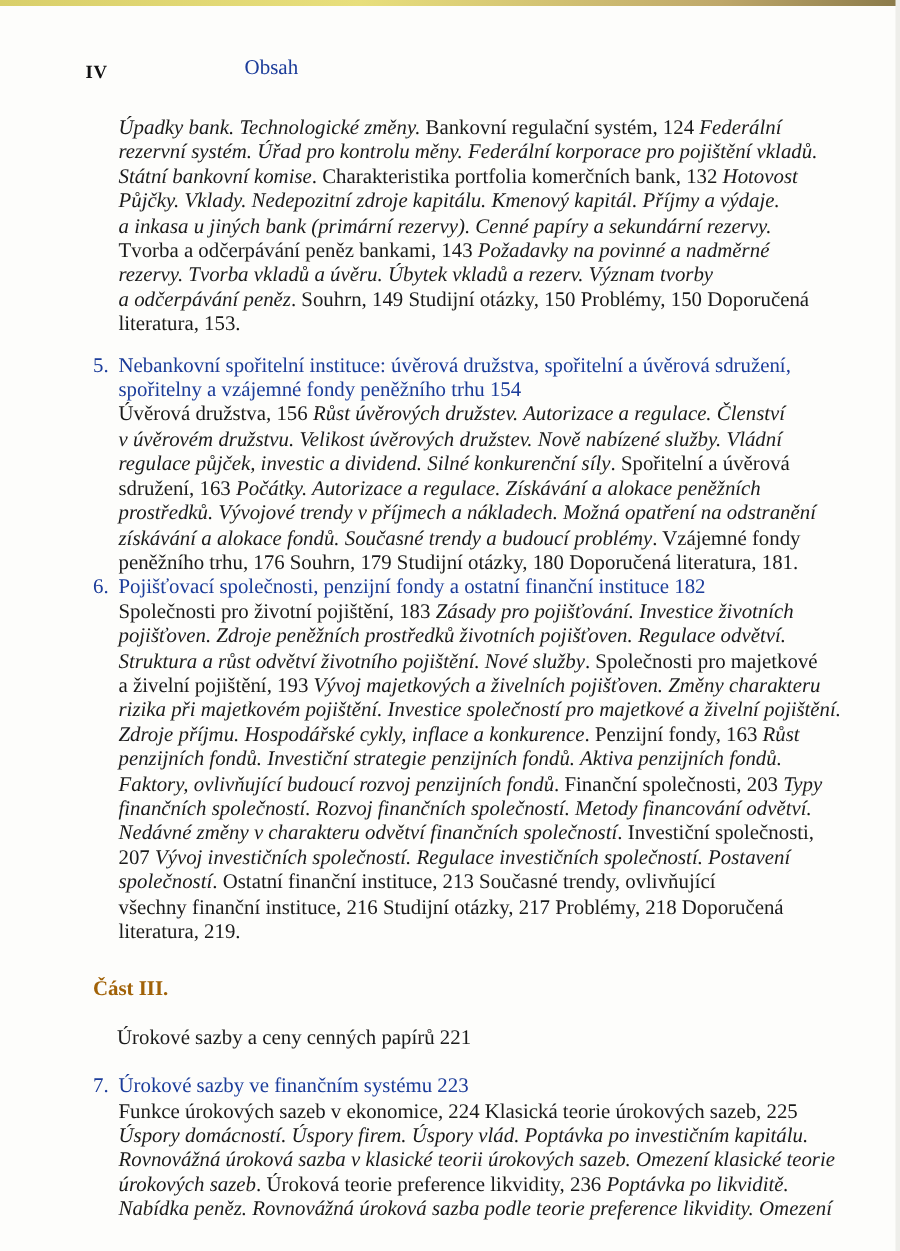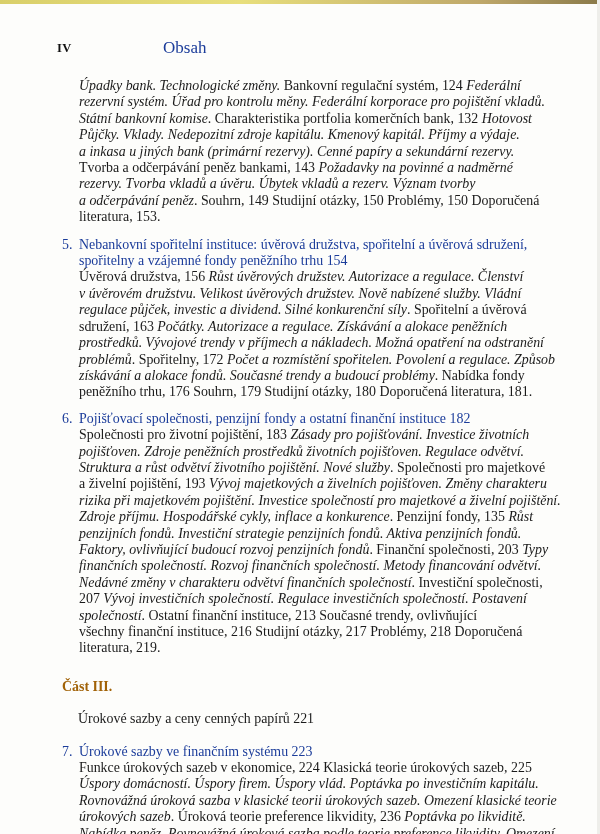--- a/index.html
+++ b/index.html
@@ -18,35 +18,35 @@
     position: absolute; right: 0; top: 0; width: 3px; height: 834px;
     background: #eeeeea;
   }
   .header { position: absolute; top: 38px; left: 0; width: 600px; height: 20px; }
   .pagenum {
     position: absolute; left: 57px; top: 3px;
     font-weight: bold; font-size: 12.5px; letter-spacing: 0.5px; color: #111; text-align: right;
   }
   .runtitle {
     position: absolute; left: 163px; top: 0px;
-    font-size: 17px; color: #1b3c9a;
+    font-size: 14px; color: #1b3c9a;
   }
   .content {
     position: absolute; left: 62px; top: 78px; width: 500px;
     font-size: 13.9px; line-height: 16.4px;
   }
   .body-block { margin: 0; padding-left: 17px; }
   .body-block.first { padding-left: 17px; }
   .body-block i { font-style: italic; text-align: center; }
   .chapter-title {
     color: #1b3c9a; font-weight: normal; margin: 0; padding-left: 17px; text-indent: -17px;
   }
   .chapter-title .num { display: inline-block; width: 17px; text-indent: 0; }
   .ch5 { margin-top: 11px; }
-  .ch6 { margin-top: 10px; }
+  .ch6 { }
   .part { margin-top: 22px; }
   .part-title { color: #a16207; font-weight: bold; margin: 0; }
   .part-sub { margin: 16px; }
   .ch7 { margin-top: 9px; }
   .line { display: block; white-space: nowrap; }
 </style>
 </head>
 <body>
 
 <div class="topedge"></div>
@@ -74,37 +74,36 @@
     <p class="chapter-title">
       <span class="num">5.</span><span>Nebankovní spořitelní instituce: úvěrová družstva, spořitelní a úvěrová sdružení,</span><br>
       <span>spořitelny a vzájemné fondy peněžního trhu  154</span>
     </p>
     <div class="body-block">
         <span class="line"><span>Úvěrová družstva, 156  </span><i>Růst úvěrových družstev. Autorizace a regulace. Členství</i></span>
         <span class="line"><i>v úvěrovém družstvu. Velikost úvěrových družstev. Nově nabízené služby. Vládní</i></span>
         <span class="line"><i>regulace půjček, investic a dividend. Silné konkurenční síly</i><span>. Spořitelní a úvěrová</span></span>
         <span class="line"><span>sdružení, 163  </span><i>Počátky. Autorizace a regulace. Získávání a alokace peněžních</i></span>
         <span class="line"><i>prostředků. Vývojové trendy v příjmech a nákladech. Možná opatření na odstranění</i></span>
-        <span class="line"><i>problémů</i><span>. Spořitelny, 172  </span><i>Počet a rozmístění spořitelen. Povolení a regulace. Způsob</i></span>
-        <span class="line"><i>získávání a alokace fondů. Současné trendy a budoucí problémy</i><span>. Nabídka fondy</span></span>
+        <span class="line"><i>získávání a alokace fondů. Současné trendy a budoucí problémy</i><span>. Vzájemné fondy</span></span>
         <span class="line"><span>peněžního trhu, 176 Souhrn, 179 Studijní otázky, 180 Doporučená literatura, 181.</span></span>
       </div>
   </div>
 
   <div class="ch6">
     <p class="chapter-title">
       <span class="num">6.</span><span>Pojišťovací společnosti, penzijní fondy a ostatní finanční instituce  182</span>
     </p>
     <div class="body-block">
         <span class="line"><span>Společnosti pro životní pojištění, 183  </span><i>Zásady pro pojišťování. Investice životních</i></span>
         <span class="line"><i>pojišťoven. Zdroje peněžních prostředků životních pojišťoven. Regulace odvětví.</i></span>
         <span class="line"><i>Struktura a růst odvětví životního pojištění. Nové služby</i><span>. Společnosti pro majetkové</span></span>
         <span class="line"><span>a živelní pojištění, 193  </span><i>Vývoj majetkových a živelních pojišťoven. Změny charakteru</i></span>
         <span class="line"><i>rizika při majetkovém pojištění. Investice společností pro majetkové a živelní pojištění.</i></span>
-        <span class="line"><i>Zdroje příjmu. Hospodářské cykly, inflace a konkurence</i><span>. Penzijní fondy, 135  </span><i>Růst</i></span>
+        <span class="line"><i>Zdroje příjmu. Hospodářské cykly, inflace a konkurence</i><span>. Penzijní fondy, 163  </span><i>Růst</i></span>
         <span class="line"><i>penzijních fondů. Investiční strategie penzijních fondů. Aktiva penzijních fondů.</i></span>
         <span class="line"><i>Faktory, ovlivňující budoucí rozvoj penzijních fondů</i><span>. Finanční společnosti, 203  </span><i>Typy</i></span>
         <span class="line"><i>finančních společností. Rozvoj finančních společností. Metody financování odvětví.</i></span>
         <span class="line"><i>Nedávné změny v charakteru odvětví finančních společností</i><span>. Investiční společnosti,</span></span>
         <span class="line"><span>207  </span><i>Vývoj investičních společností. Regulace investičních společností. Postavení</i></span>
         <span class="line"><i>společností</i><span>. Ostatní finanční instituce, 213  Současné trendy, ovlivňující</span></span>
         <span class="line"><span>všechny finanční instituce, 216  Studijní otázky, 217  Problémy, 218 Doporučená</span></span>
         <span class="line"><span>literatura, 219.</span></span>
       </div>
   </div>

